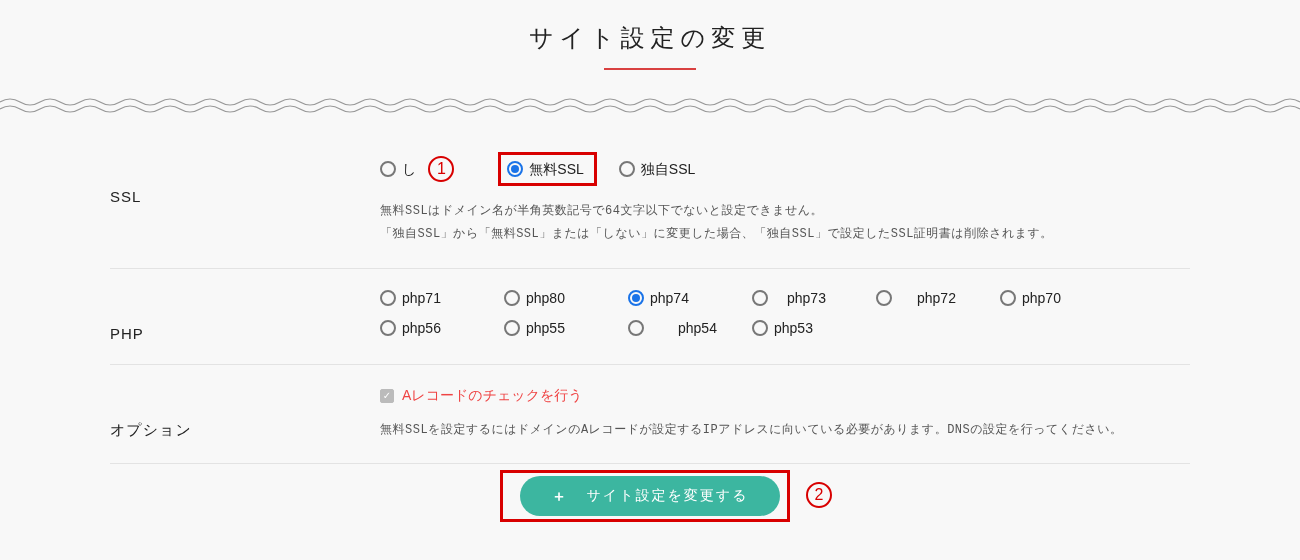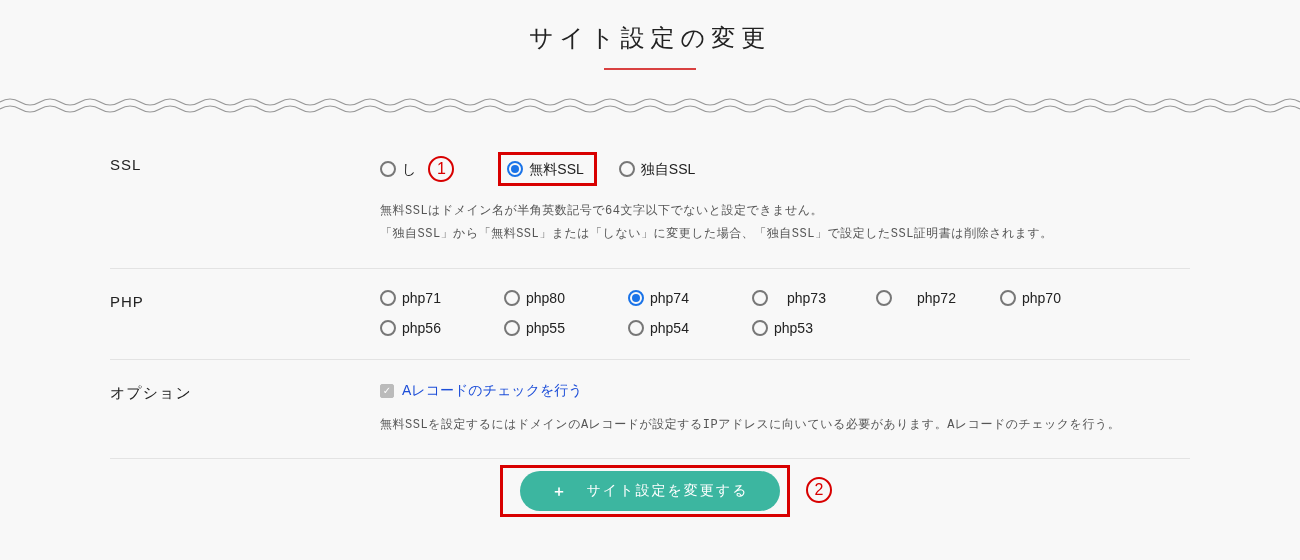--- a/index.html
+++ b/index.html
@@ -44,20 +44,21 @@
     border-bottom: 1px solid #e3e3e3;
     padding: 20px 0 22px 0;
   }
   .row:last-of-type { border-bottom: none; }
   .row-label {
     width: 270px;
     font-size: 15px;
     color: #222;
     padding-top: 4px;
     letter-spacing: 1px;
+    margin-top: 32px;
   }
   .row-body { flex: 1; }
 
   .radio-line {
     display: flex;
     flex-wrap: wrap;
     gap: 0 38px;
     align-items: center;
   }
   .radio-line.ssl { gap: 0 22px; }
@@ -96,21 +97,21 @@
     line-height: 1.9;
     margin-top: 14px;
     letter-spacing: 0.5px;
     font-family: Liberation Mono, monospace;
   }
 
   .checkbox {
     display: inline-flex;
     align-items: center;
     font-size: 14px;
-    color: #1d4ed8;
+    color: #ef4444;
     cursor: pointer;
   }
   .checkbox .box {
     width: 14px; height: 14px;
     border: 1px solid #bbb;
     background: #eee;
     border-radius: 2px;
     margin-right: 8px;
     display: inline-flex;
     align-items: center;
@@ -243,41 +244,41 @@
             <span>php70</span>
           </label>
           <label class="radio" style="width: 72px;">
             <span class="circ"></span>
             <span>php56</span>
           </label>
           <label class="radio" style="width: 72px;">
             <span class="circ"></span>
             <span>php55</span>
           </label>
-          <label class="radio" style="width: 72px;">
+          <label class="radio" style="width: 72px; gap: 28px;">
             <span class="circ"></span>
             <span>php54</span>
           </label>
           <label class="radio" style="width: 72px;">
             <span class="circ"></span>
             <span>php53</span>
           </label>
         </div>
     </div>
   </div>
 
   <div class="row">
     <div class="row-label">オプション</div>
     <div class="row-body">
       <label class="checkbox checked">
         <span class="box"></span>
         <span>Aレコードのチェックを行う</span>
       </label>
       <div class="note">
-        <div>無料SSLを設定するにはドメインのAレコードが設定するIPアドレスに向いている必要があります。Aレコードのチェックを行う。</div>
+        <div>無料SSLを設定するにはドメインのAレコードが設定するIPアドレスに向いている必要があります。DNSの設定を行ってください。</div>
       </div>
     </div>
   </div>
 
   <div class="submit-wrap">
     <div class="red-box" style="left:390px; top:-6px; width:290px; height:52px;"></div>
     <button class="submit-btn">
       <span class="plus">＋</span>
       <span>サイト設定を変更する</span>
     </button>

